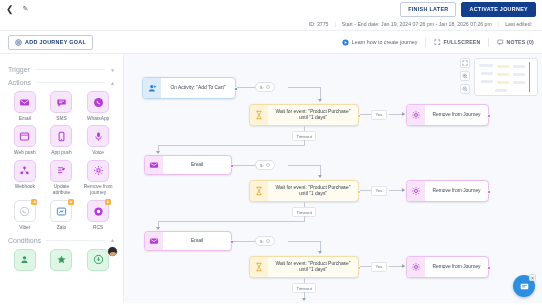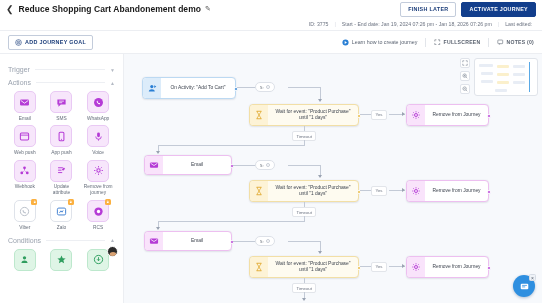--- a/index.html
+++ b/index.html
@@ -187,21 +187,20 @@
     content: ''; position: absolute; left: 50%; top: 55%;
     transform: translateX(-50%); width: 7px; height: 6px;
     border-radius: 50% 50% 0 0; background: #d9a273;
   }
 </style>
 </head>
 <body>
 
 <div class="header">
   <span class="back-chevron">❮</span>
-  <span class="journey-title">Reduce Shopping Cart Abandonement demo</span>
   <span class="edit-pencil">✎</span>
   <div class="header-actions">
     <button class="btn-outline">FINISH LATER</button>
     <button class="btn-primary">ACTIVATE JOURNEY</button>
   </div>
 </div>
 
 <div class="meta-row">
   <span>ID: 3775</span>
   <span class="meta-sep">|</span>

